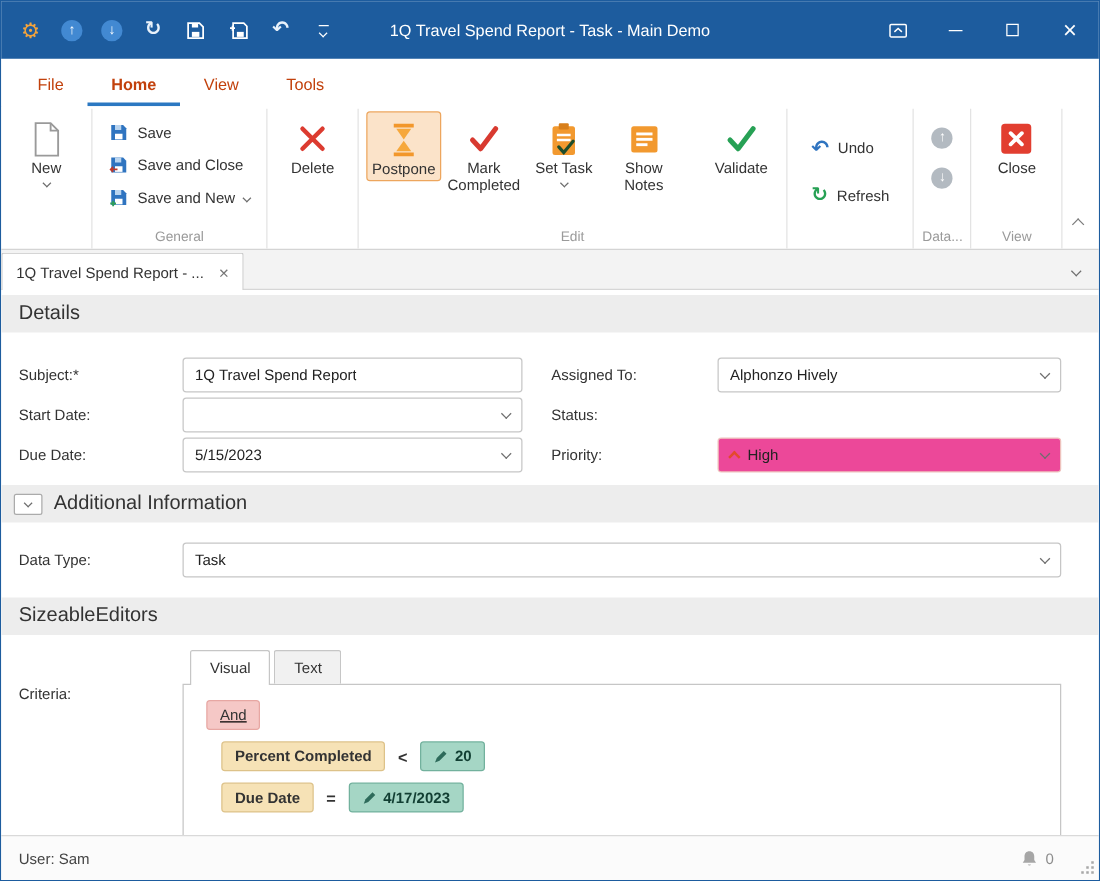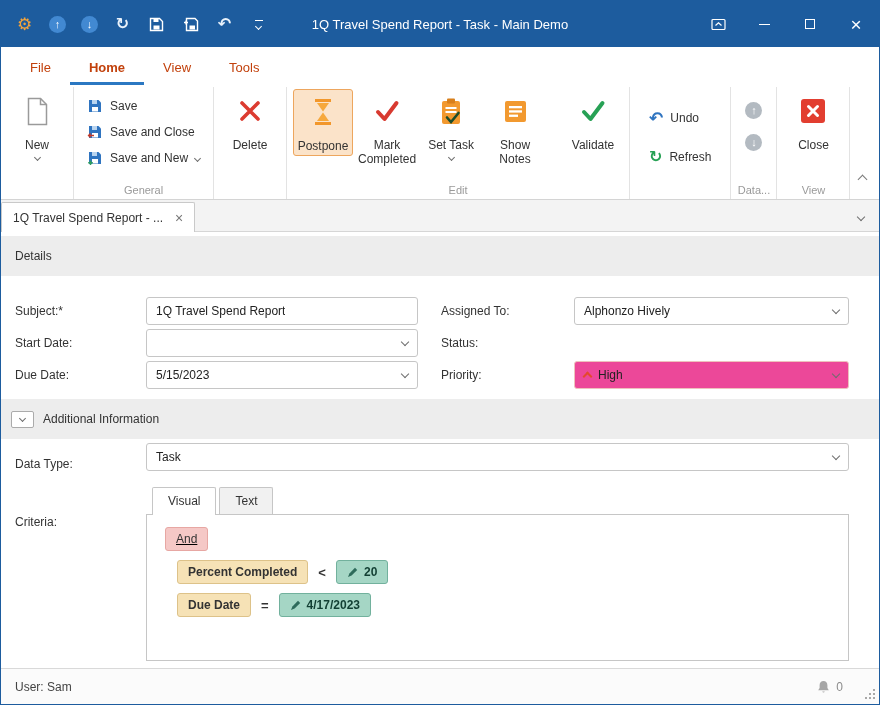--- a/index.html
+++ b/index.html
@@ -35,55 +35,55 @@
   .menutab.active{font-weight:bold;padding-bottom:7px;border-bottom:3px solid #2b78c2;}
 
   
   .ribbon{height:115px;background:#fff;border-bottom:1px solid #d4d4d4;display:flex;position:relative;flex:0 0 auto;padding-top:2px;overflow:hidden;}
   .rgroup{position:relative;display:flex;align-items:flex-start;padding:2px 6px 18px 6px;border-right:1px solid #e3e3e3;height:100%;}
   .glabel{position:absolute;bottom:3px;left:0;right:0;text-align:center;font-size:11px;color:#9a9a9a;}
   .bigbtn{display:flex;flex-direction:column;align-items:center;width:60px;padding:4px 2px 2px;border-radius:3px;cursor:default;}
   .bigbtn.wide{width:68px;}
   .bigbtn.sel{background:#fbe3c9;border:1px solid #eda65e;}
   .ricon{height:32px;display:flex;align-items:center;justify-content:center;margin-top:2px;}
-  .blabel{font-size:12px;color:#333;text-align:center;line-height:1.2;margin-top:11px;}
+  .blabel{font-size:12px;color:#333;text-align:center;line-height:1.2;margin-top:0;}
   .rcol{display:flex;flex-direction:column;justify-content:flex-start;padding-top:4px;}
   .smallbtn{display:flex;align-items:center;gap:7px;padding:4px 7px;font-size:12px;color:#333;height:26px;cursor:default;white-space:nowrap;}
   .rcol2{display:flex;flex-direction:column;gap:13px;margin-top:16px;padding:0 6px;}
   .undoB{color:#2f74c0;font-size:17px;font-weight:bold;line-height:1;}
   .refrG{color:#27a155;font-size:16px;font-weight:bold;line-height:1;}
   .navcol{display:flex;flex-direction:column;gap:15px;margin-top:13px;align-items:center;padding:0 8px;}
   .ribcollapse{position:absolute;right:13px;bottom:16px;}
 
   
   .tabrow{height:32px;background:#f3f3f3;display:flex;align-items:flex-end;border-bottom:1px solid #d6d6d6;position:relative;flex:0 0 auto;}
   .doctab{display:flex;align-items:center;gap:12px;background:#fff;border:1px solid #c9c9c9;border-bottom:none;height:30px;margin-bottom:-1px;padding:0 11px;font-size:12px;color:#333;border-radius:2px 2px 0 0;}
   .doctab .x{color:#777;font-size:14px;line-height:1;}
   .trchev{position:absolute;right:15px;bottom:11px;}
 
   
   .main{flex:1;background:#fff;padding-top:4px;overflow:hidden;}
-  .sect-hdr{background:#ededed;height:40px;display:flex;align-items:center;padding-left:14px;font-size:12px;color:#333;}
-  .formrows{padding:4px 0 4px;margin-top:17px;}
+  .sect-hdr{background:#ededed;height:30px;display:flex;align-items:center;padding-left:14px;font-size:16px;color:#333;}
+  .formrows{padding:20px 0 4px;}
   .row{display:flex;align-items:center;height:28px;margin-bottom:4px;padding:0 30px 0 14px;}
   .lab{font-size:12px;color:#333;}
   .w1{width:131px;flex:0 0 auto;}
   .w2{width:272px;flex:0 0 auto;}
   .w3{width:133px;margin-left:23px;flex:0 0 auto;}
   .grow{flex:1;}
   .input{height:28px;border:1px solid #c6c6c6;border-radius:3px;background:#fff;display:flex;align-items:center;padding:0 9px;font-size:12px;color:#222;}
   .input .val{white-space:nowrap;overflow:hidden;}
   .input .cd{margin-left:auto;margin-top:-2px;}
   .input.priority{background:#ec4899;border-color:#eec2bd;}
   .chu-red{display:inline-block;width:7px;height:7px;border-top:2.4px solid #e4492c;border-right:2.4px solid #e4492c;transform:rotate(-45deg);margin:3px 7px 0 0;}
   .stat-ic{margin-right:7px;display:flex;align-items:center;}
   .hdr-addinfo{padding-left:10px;margin-top:2px;}
   .expander{width:23px;height:17px;background:#fff;border:1px solid #ababab;border-radius:2px;display:flex;align-items:center;justify-content:center;margin-right:9px;}
   .expander .cd{margin-top:-2px;}
-  .dtrow{margin:4px 0;align-items:flex-end;}
+  .dtrow{margin:16px 0;}
 
   
   .criteria{display:flex;padding:12px 30px 0 14px;}
   .criteria-label{width:131px;font-size:12px;color:#333;padding-top:28px;flex:0 0 auto;}
   .filtercontrol{flex:1;}
   .ftabs{display:flex;padding-left:6px;border-bottom:1px solid #c6c6c6;}
   .ftab{font-size:12px;color:#333;padding:6px 15px;border:1px solid #c6c6c6;border-bottom:none;border-radius:2px 2px 0 0;background:#f1f1f1;margin-right:3px;cursor:default;}
   .ftab.active{background:#fff;margin-bottom:-1px;padding-bottom:7px;}
   .fpanel{border:1px solid #c6c6c6;border-top:none;background:#fff;height:146px;padding:12px;}
   .frow{display:flex;align-items:center;gap:10px;margin-bottom:9px;font-size:12px;}
@@ -376,20 +376,23 @@
     </div>
 
     <div class="row dtrow">
       <span class="lab w1">Data Type:</span>
       <div class="input grow">
         <span class="val">Task</span>
         <i class="cd"></i>
       </div>
     </div>
 
+    <div class="sect-hdr">
+      <span>SizeableEditors</span>
+    </div>
 
     <div class="criteria">
       <span class="criteria-label">Criteria:</span>
       <div class="filtercontrol">
         <div class="ftabs">
           <span class="ftab active">Visual</span>
           <span class="ftab">Text</span>
         </div>
         <div class="fpanel">
           <div class="frow ind1">

